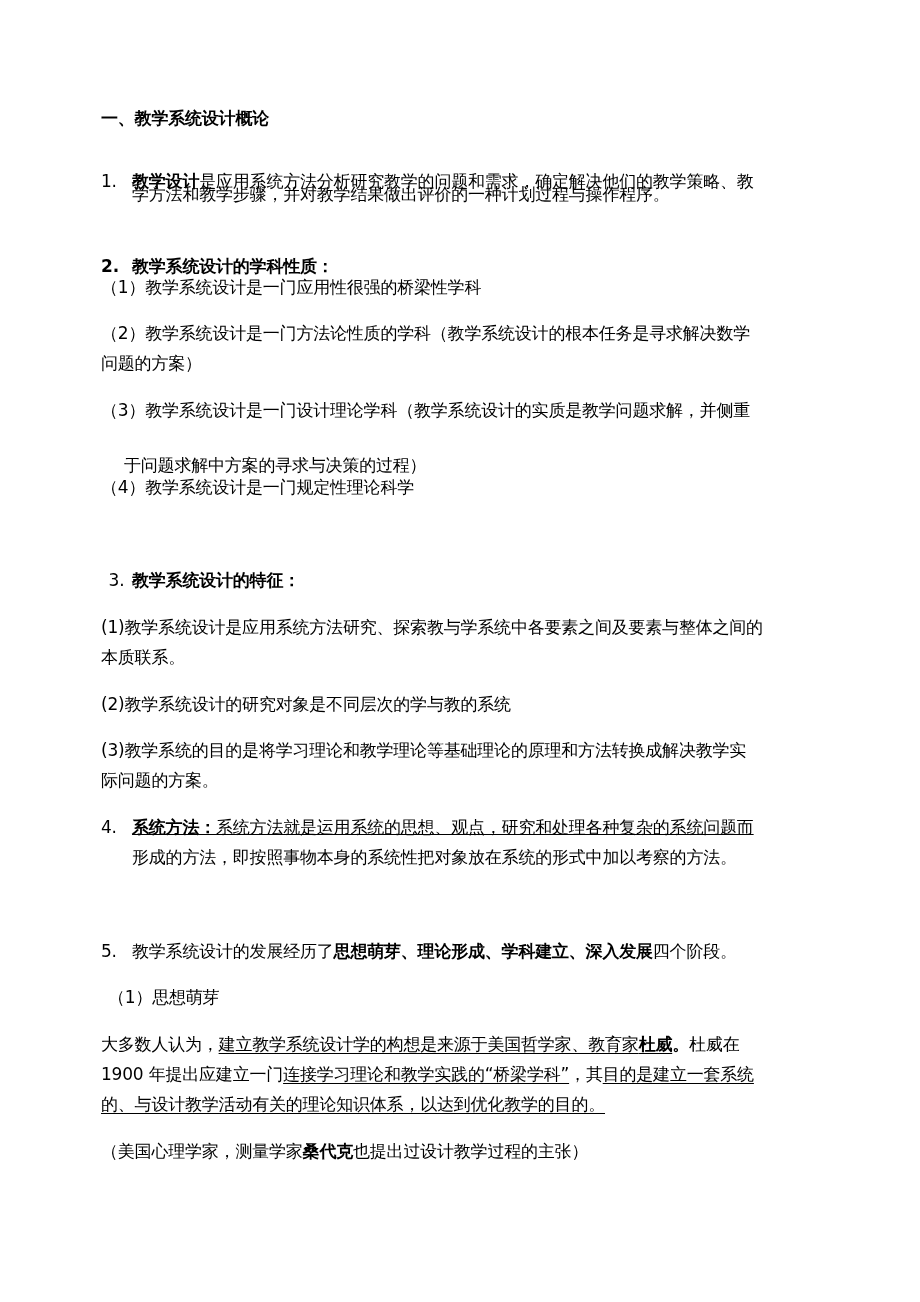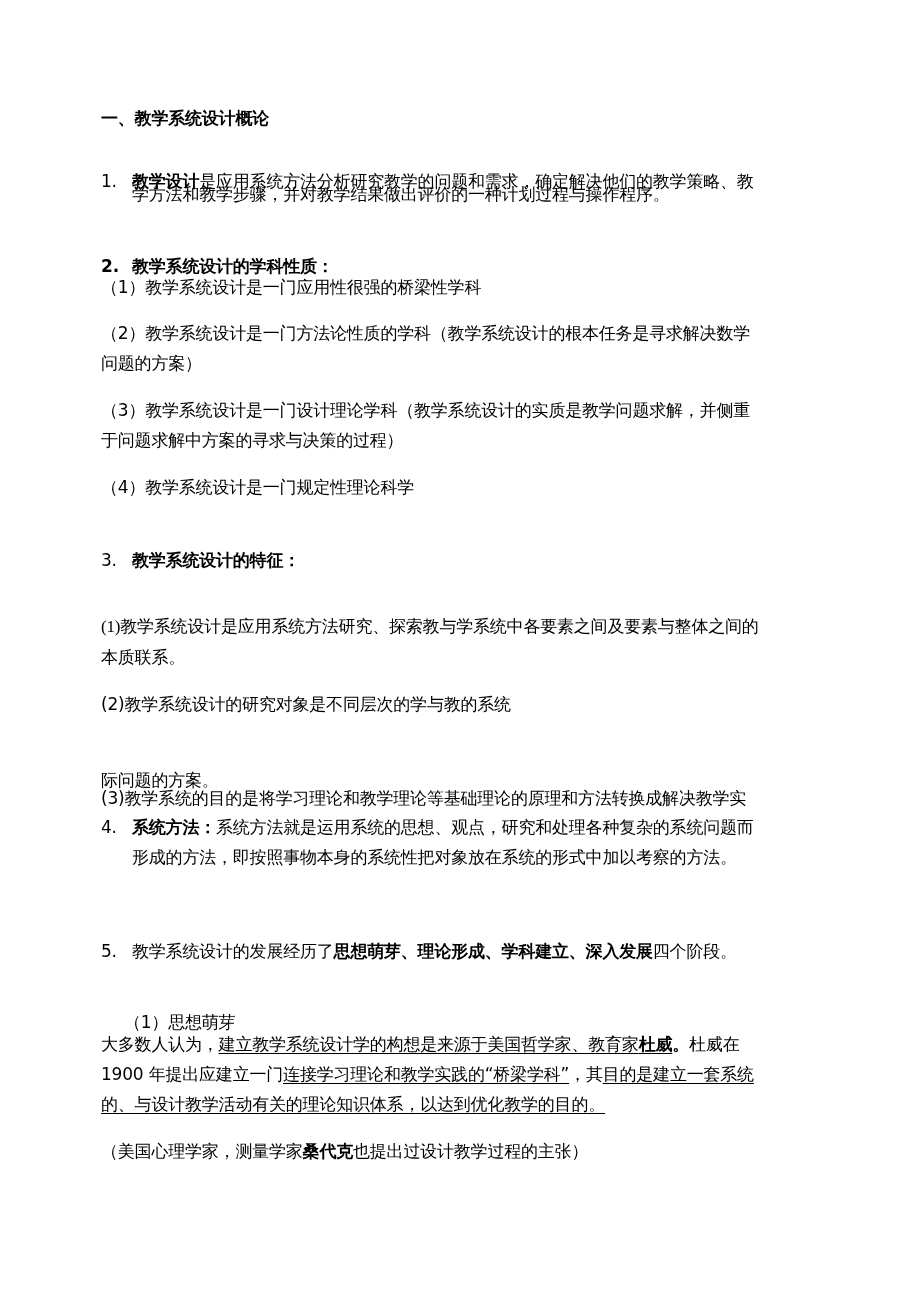--- a/index.html
+++ b/index.html
@@ -29,54 +29,54 @@
       white-space: nowrap;
       letter-spacing: -0.2px;
     }
     .b { font-weight: bold; }
     .u { text-decoration: underline; text-underline-offset: 3px; text-decoration-thickness: 1px; }
     .num {
       display: inline-block;
       width: 31px;
     }
     .indent { left: 31px; }
-    .indent-sm { left: 23px; margin-top: 25px; }
+    .indent-sm { left: 7px; }
   </style>
 </head>
 <body>
 
 <div class="page">
 
   <div class="line b" style="top:107px;">一、教学系统设计概论</div>
 
   <div class="line" style="top:170px;">
     <span class="num">1.</span><span class="b">教学设计</span><span>是应用系统方法分析研究教学的问题和需求，确定解决他们的教学策略、教</span>
   </div>
   <div class="line indent" style="top:183px;">学方法和教学步骤，并对教学结果做出评价的一种计划过程与操作程序。</div>
 
   <div class="line b" style="top:230px;margin-top:25px;">
     <span class="num">2.</span><span>教学系统设计的学科性质：</span>
   </div>
   <div class="line" style="top:276px;">（1）教学系统设计是一门应用性很强的桥梁性学科</div>
   <div class="line" style="top:322px;">（2）教学系统设计是一门方法论性质的学科（教学系统设计的根本任务是寻求解决数学</div>
   <div class="line" style="top:352px;">问题的方案）</div>
   <div class="line" style="top:399px;">（3）教学系统设计是一门设计理论学科（教学系统设计的实质是教学问题求解，并侧重</div>
-  <div class="line" style="top:429px;">于问题求解中方案的寻求与决策的过程）</div>
+  <div class="line" style="top:454px;margin-left:23px;">于问题求解中方案的寻求与决策的过程）</div>
   <div class="line" style="top:476px;">（4）教学系统设计是一门规定性理论科学</div>
 
-  <div class="line" style="top:549px;">
+  <div class="line" style="top:569px;text-align:center;">
     <span class="num">3.</span><span class="b">教学系统设计的特征：</span>
   </div>
-  <div class="line" style="top:616px;font-family:Liberation Serif, serif;">(1)教学系统设计是应用系统方法研究、探索教与学系统中各要素之间及要素与整体之间的</div>
+  <div class="line" style="top:616px;">(1)教学系统设计是应用系统方法研究、探索教与学系统中各要素之间及要素与整体之间的</div>
   <div class="line" style="top:646px;">本质联系。</div>
   <div class="line" style="top:693px;">(2)教学系统设计的研究对象是不同层次的学与教的系统</div>
-  <div class="line" style="top:739px;margin-top:48px;">(3)教学系统的目的是将学习理论和教学理论等基础理论的原理和方法转换成解决教学实</div>
+  <div class="line" style="top:739px;">(3)教学系统的目的是将学习理论和教学理论等基础理论的原理和方法转换成解决教学实</div>
   <div class="line" style="top:769px;">际问题的方案。</div>
 
-  <div class="line" style="top:816px;">
+  <div class="line" style="top:816px;text-decoration:underline;">
     <span class="num">4.</span><span class="b">系统方法：</span><span>系统方法就是运用系统的思想、观点，研究和处理各种复杂的系统问题而</span>
   </div>
   <div class="line indent" style="top:846px;">形成的方法，即按照事物本身的系统性把对象放在系统的形式中加以考察的方法。</div>
 
   <div class="line" style="top:940px;">
     <span class="num">5.</span><span>教学系统设计的发展经历了</span><span class="b">思想萌芽、理论形成、学科建立、深入发展</span><span>四个阶段。</span>
   </div>
   <div class="line indent-sm" style="top:986px;">（1）思想萌芽</div>
 
   <div class="line" style="top:1033px;">

